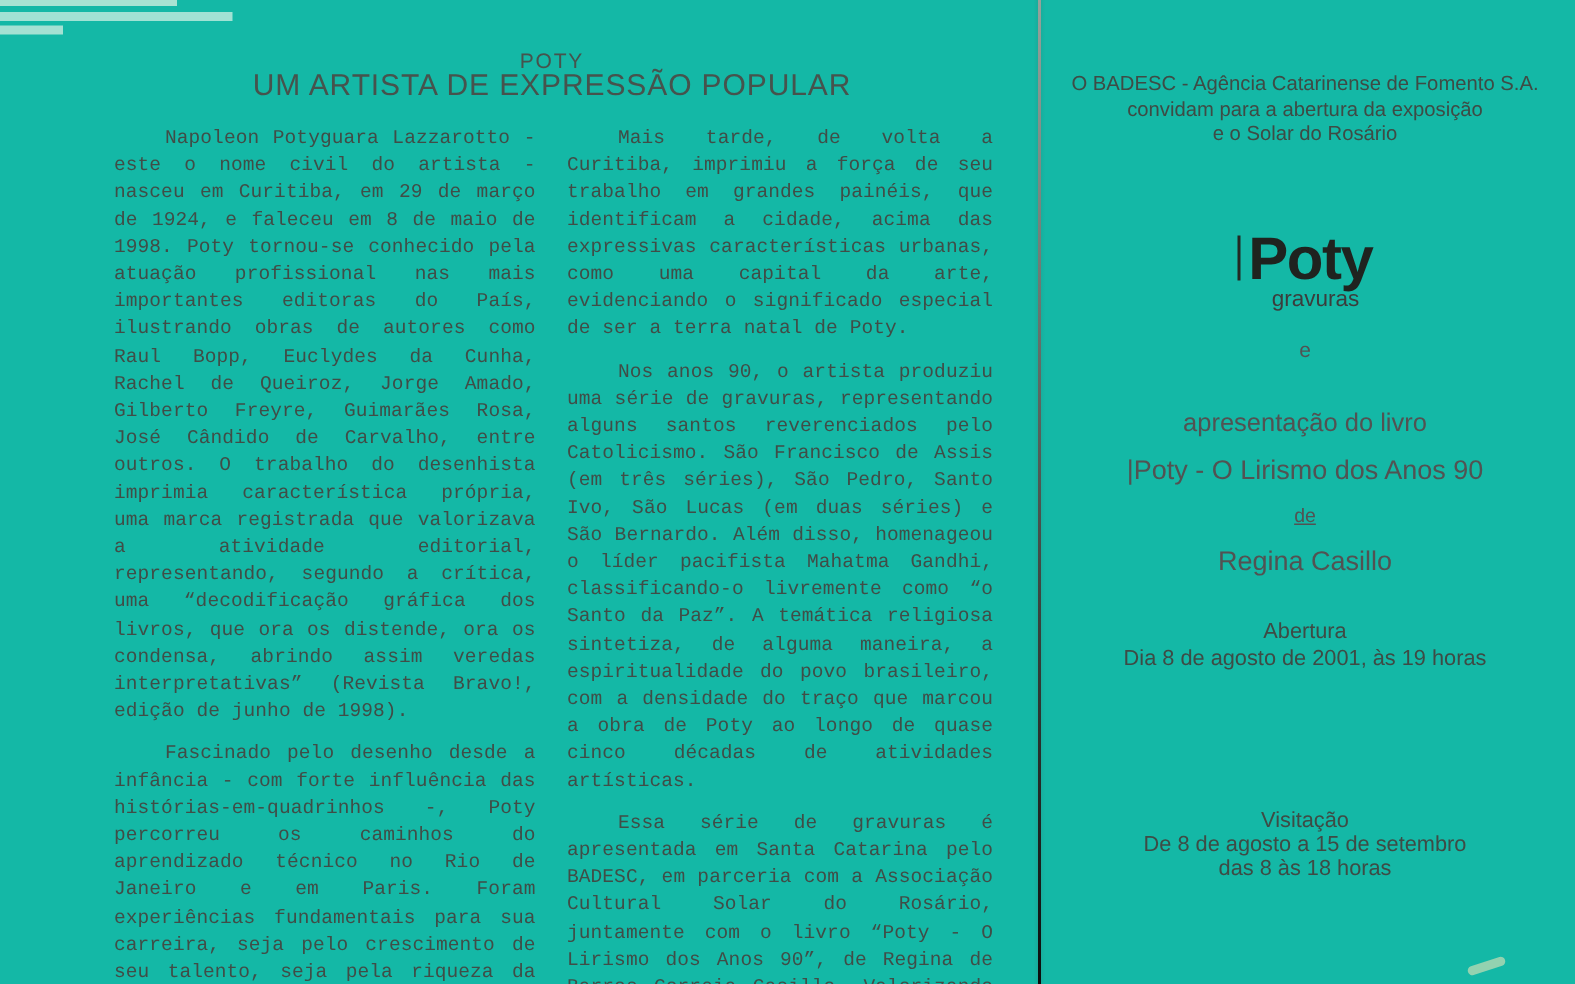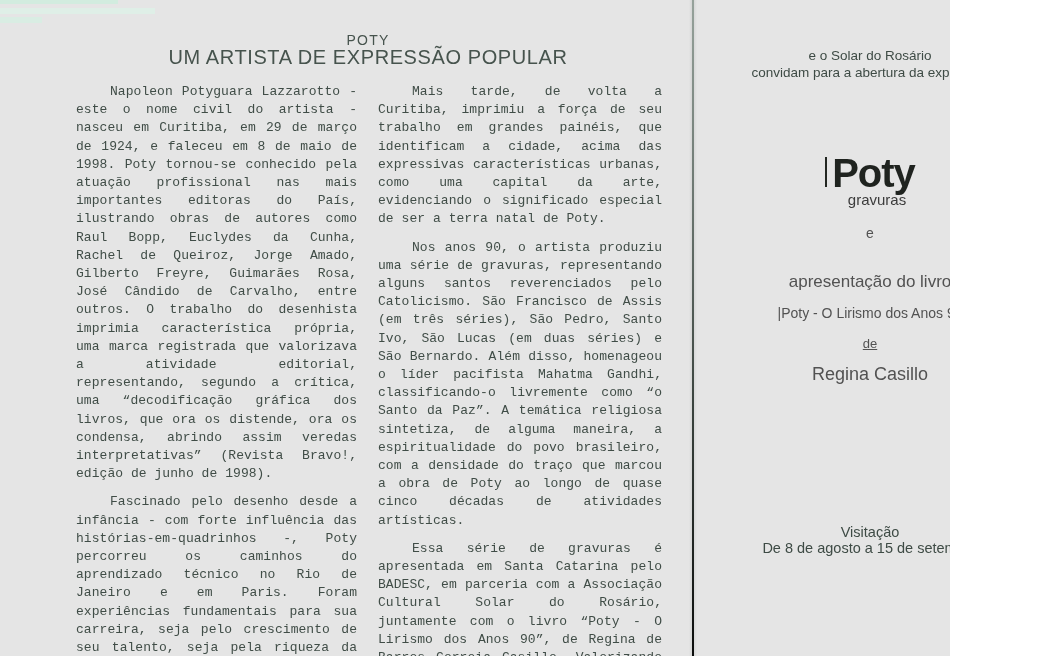--- a/index.html
+++ b/index.html
@@ -3,22 +3,22 @@
 <meta charset="utf-8">
 <style>
   html,body{margin:0;padding:0;}
   body{
     width:1050px;height:656px;
     background:#ffffff;
     font-family:"Liberation Sans",sans-serif;
     overflow:hidden;
   }
   .sheet{
-    position:relative;width:950px;height:656px;
-    background:#e5e5e5;color:#404d47;overflow:hidden;
+    position:relative;width:1050px;height:656px;
+    background:#14b8a6;color:#404d47;overflow:hidden;
   }
 
   
   .artifact{position:absolute;pointer-events:none;}
   .art1{left:0;top:0;width:118px;height:4px;background:#cdeedd;opacity:.8;}
   .art2{left:0;top:8px;width:155px;height:6px;background:#ddf3e8;opacity:.7;}
   .art3{left:0;top:17px;width:42px;height:6px;background:#d4efe2;opacity:.75;}
   .art4{left:978px;top:641px;width:26px;height:6px;background:#e7e2b8;opacity:.6;border-radius:3px;transform:rotate(-18deg);}
 
   
@@ -57,27 +57,27 @@
   .logo-bar{display:inline-block;width:2px;height:30px;background:#23272233;background:#232722;margin:4px 5px 0 0;}
   .logo-name{
     font-size:40px;font-weight:bold;letter-spacing:-1px;color:#1f231f;
     line-height:40px;
   }
   .logo-sub{font-size:15px;color:#3c3c3c;margin-top:-2px;margin-left:14px;}
 
   .rp-book{top:226px;color:#525252;}
   .bk-e{font-size:14px;line-height:15px;}
   .bk-l1{font-size:17px;line-height:18px;margin-top:32px;}
-  .bk-l2{font-size:14px;line-height:19px;margin-top:13px;}
+  .bk-l2{font-size:18px;line-height:19px;margin-top:13px;}
   .bk-de{font-size:13px;line-height:14px;margin-top:14px;text-decoration:underline;}
   .bk-l4{font-size:18px;line-height:19px;margin-top:14px;}
 
   .rp-abertura{top:412px;font-size:14.5px;line-height:18px;color:#3e4b45;}
   .rp-venue{top:459px;font-size:14.5px;line-height:16.5px;color:#3e4b45;}
-  .rp-visit{top:525px;font-size:14.5px;line-height:15.8px;color:#3e4b45;}
+  .rp-visit{top:540px;font-size:14.5px;line-height:15.8px;color:#3e4b45;}
 </style>
 </head>
 <body>
 
 <div class="sheet">
 
   <div class="artifact art1"></div>
   <div class="artifact art2"></div>
   <div class="artifact art3"></div>
   <div class="artifact art4"></div>
@@ -102,41 +102,47 @@
     </div>
 
   </div>
 
   <div class="fold-soft"></div>
   <div class="fold"></div>
 
   <div class="page-right">
 
     <div class="rp-block rp-header">
+      <div>O BADESC - Agência Catarinense de Fomento S.A.</div>
+      <div>convidam para a abertura da exposição</div>
       <div>e o Solar do Rosário</div>
-      <div>convidam para a abertura da exposição</div>
     </div>
 
     <div class="rp-block rp-logo">
       <div class="logo-line">
         <span class="logo-bar"></span>
         <span class="logo-name">Poty</span>
       </div>
       <div class="logo-sub">gravuras</div>
     </div>
 
     <div class="rp-block rp-book">
       <div class="bk-e">e</div>
       <div class="bk-l1">apresentação do livro</div>
       <div class="bk-l2">|Poty - O Lirismo dos Anos 90</div>
       <div class="bk-de">de</div>
       <div class="bk-l4">Regina Casillo</div>
     </div>
 
+    <div class="rp-block rp-abertura">
+      <div>Abertura</div>
+      <div>Dia 8 de agosto de 2001, às 19 horas</div>
+    </div>
 
 
     <div class="rp-block rp-visit">
       <div>Visitação</div>
       <div>De 8 de agosto a 15 de setembro</div>
+      <div>das 8 às 18 horas</div>
     </div>
 
   </div>
 </div>
 
 </body></html>

